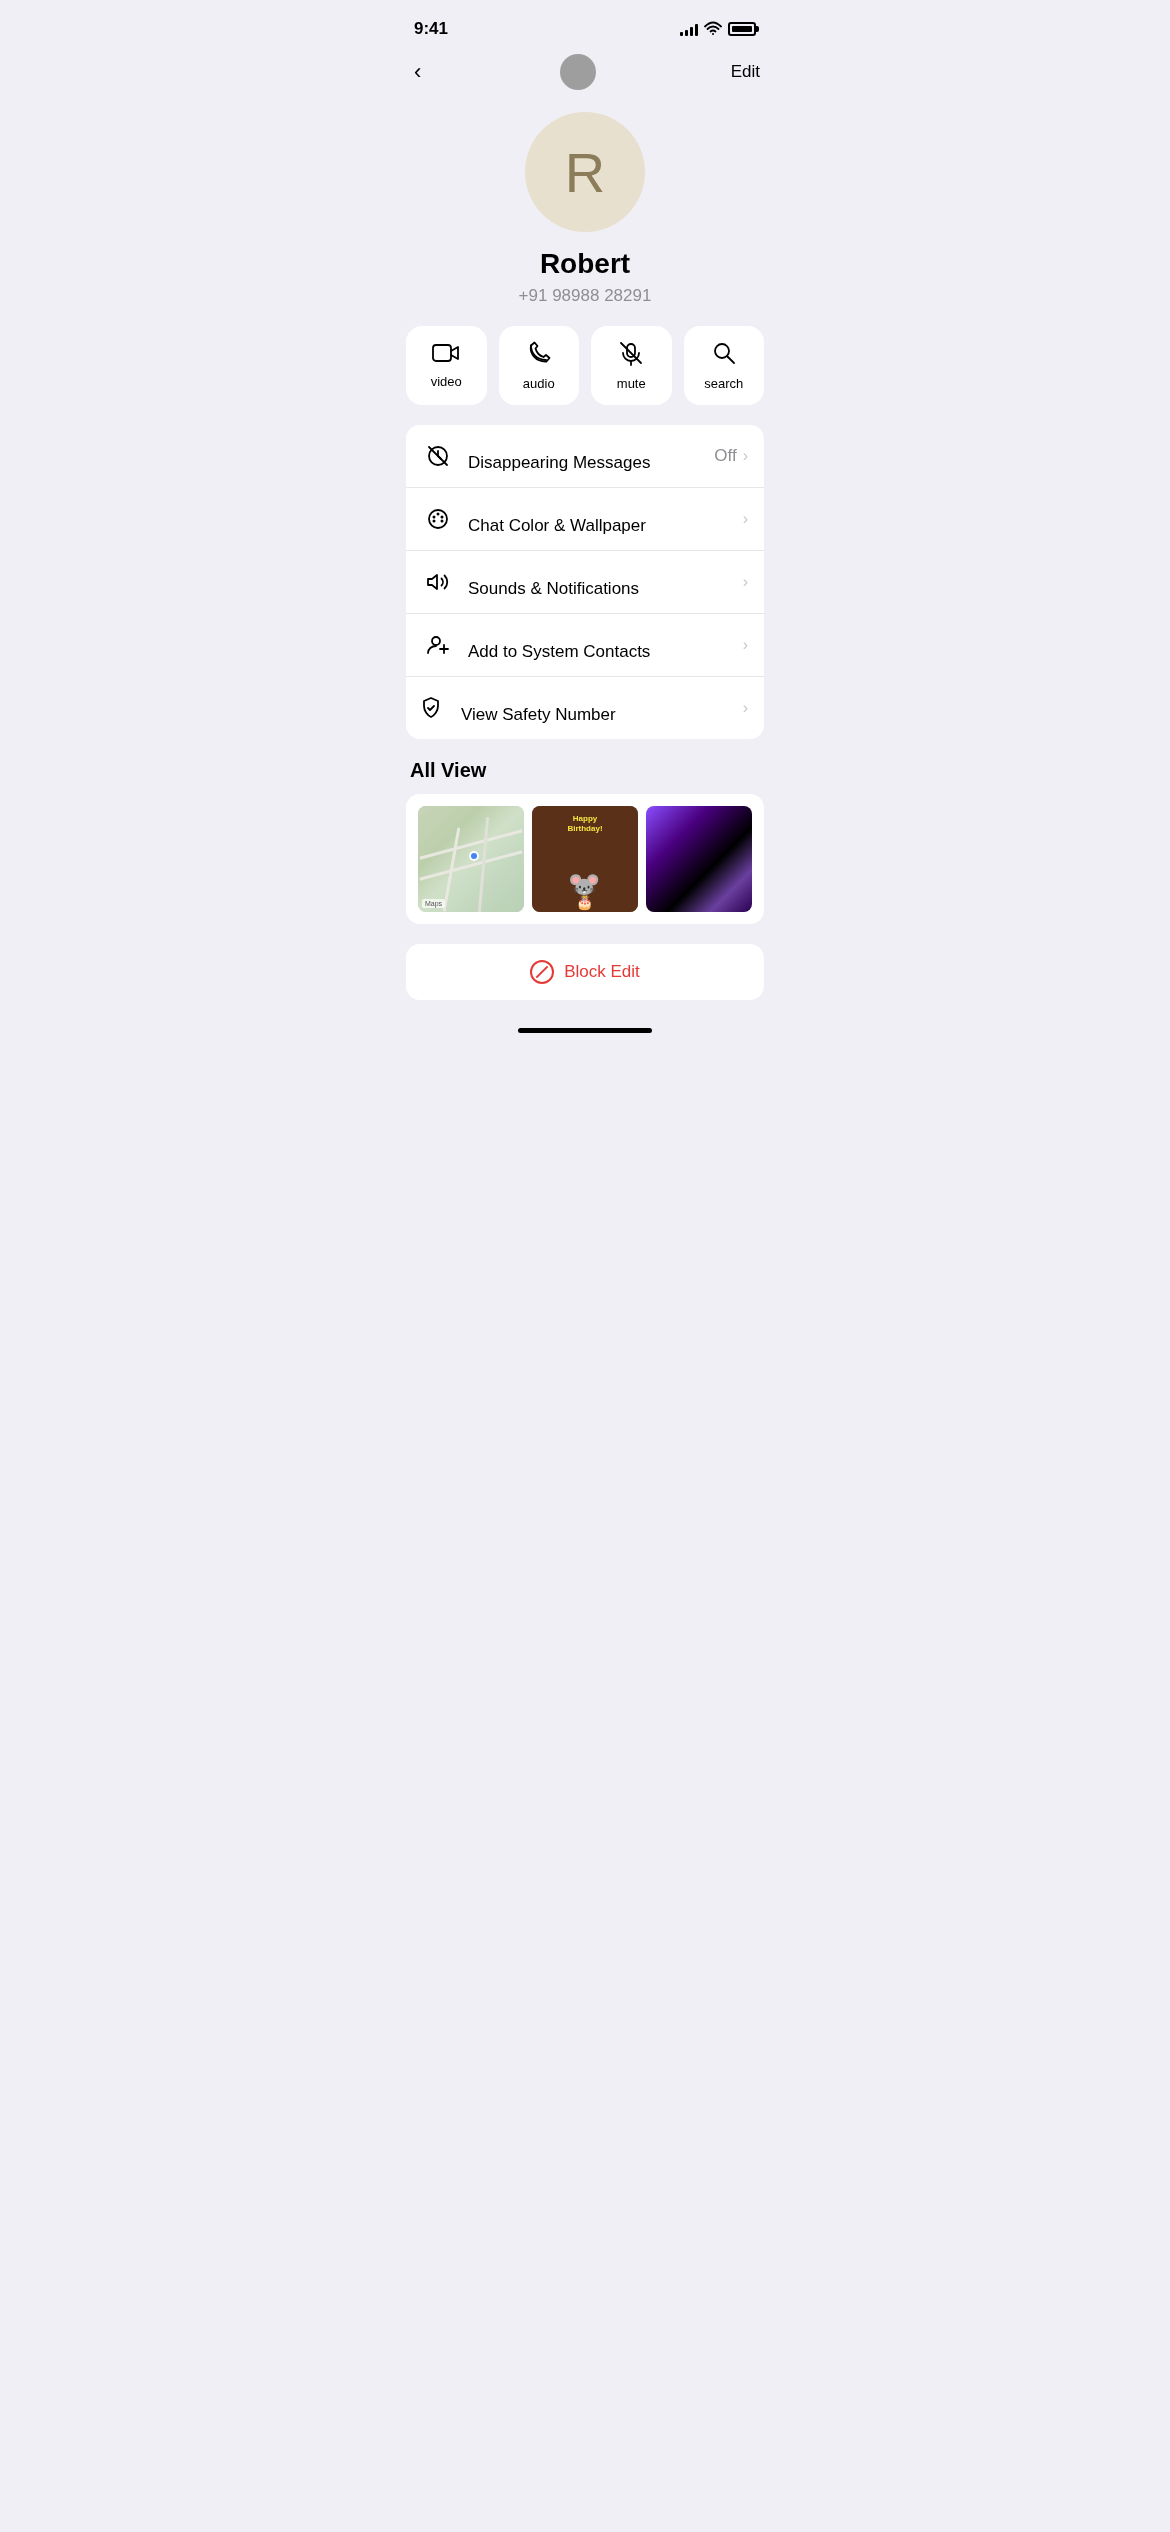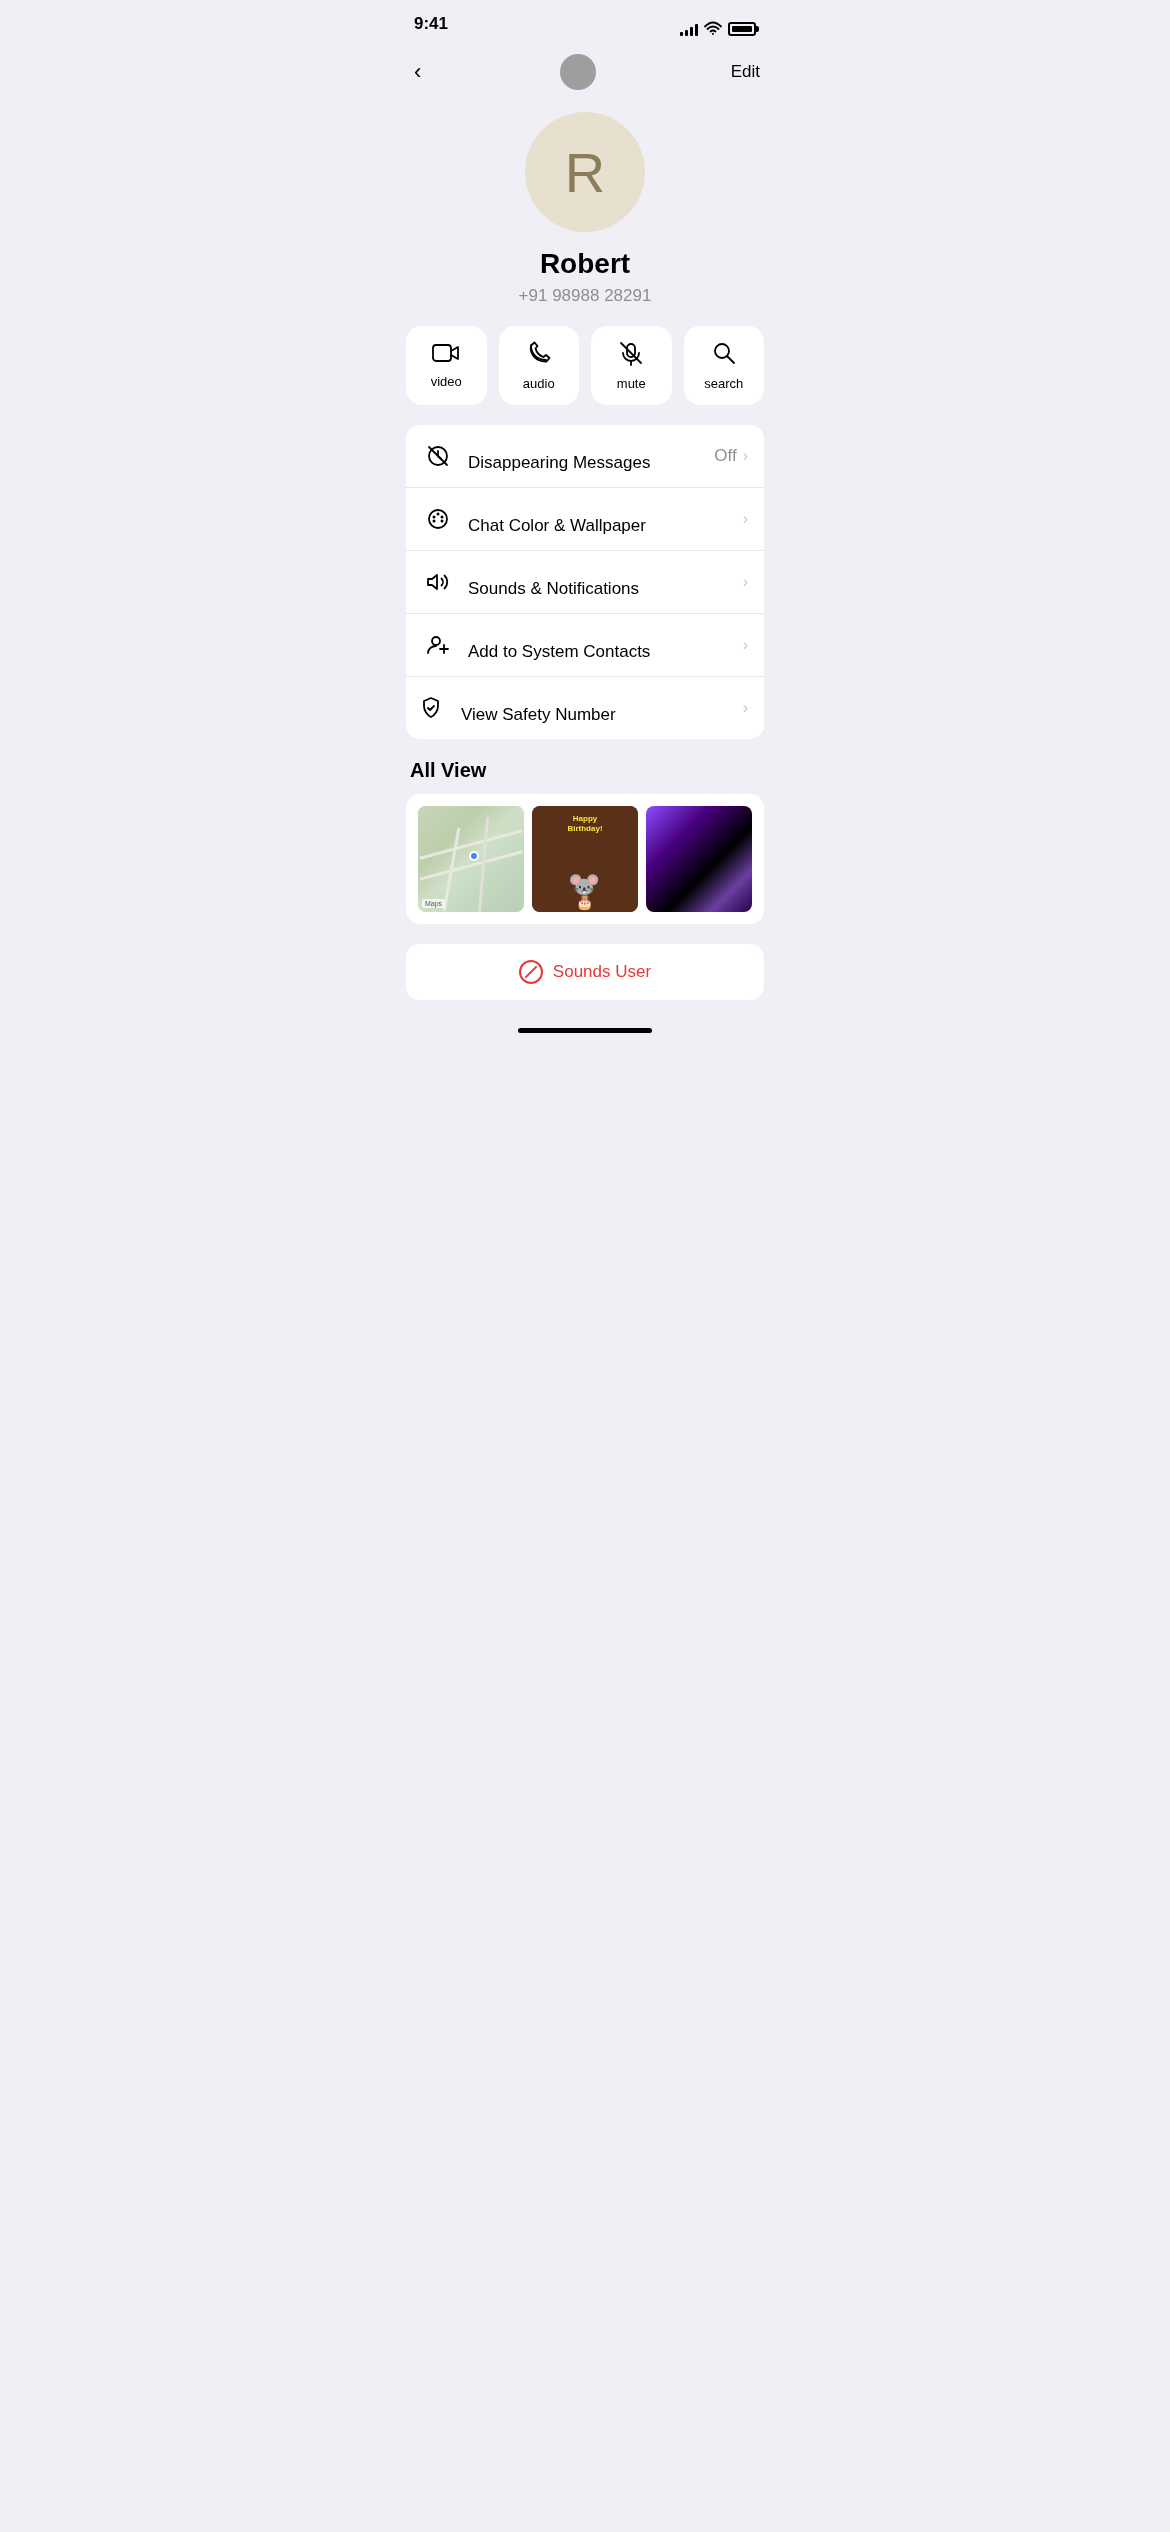--- a/index.html
+++ b/index.html
@@ -11,20 +11,21 @@
       width: 390px;
       margin: 0 auto;
       min-height: 844px;
       overflow-x: hidden;
     }
 
     
     .status-bar {
       display: flex;
       justify-content: space-between;
+      align-items: center;
       padding: 14px 24px 6px;
       height: 50px;
     }
     .status-time {
       font-size: 17px;
       font-weight: 600;
       color: #000;
     }
     .status-icons {
       display: flex;
@@ -521,19 +522,19 @@
 
     <div class="media-thumb media-thumb-purple">
     </div>
 
   </div>
 </div>
 
 <div class="block-section">
   <div class="block-item">
     <div class="block-icon"></div>
-    <span class="block-label">Sounds User</span>
+    <span class="block-label">Block Edit</span>
   </div>
 </div>
 
 <div class="home-indicator">
   <div class="home-bar"></div>
 </div>
 
 </body></html>

